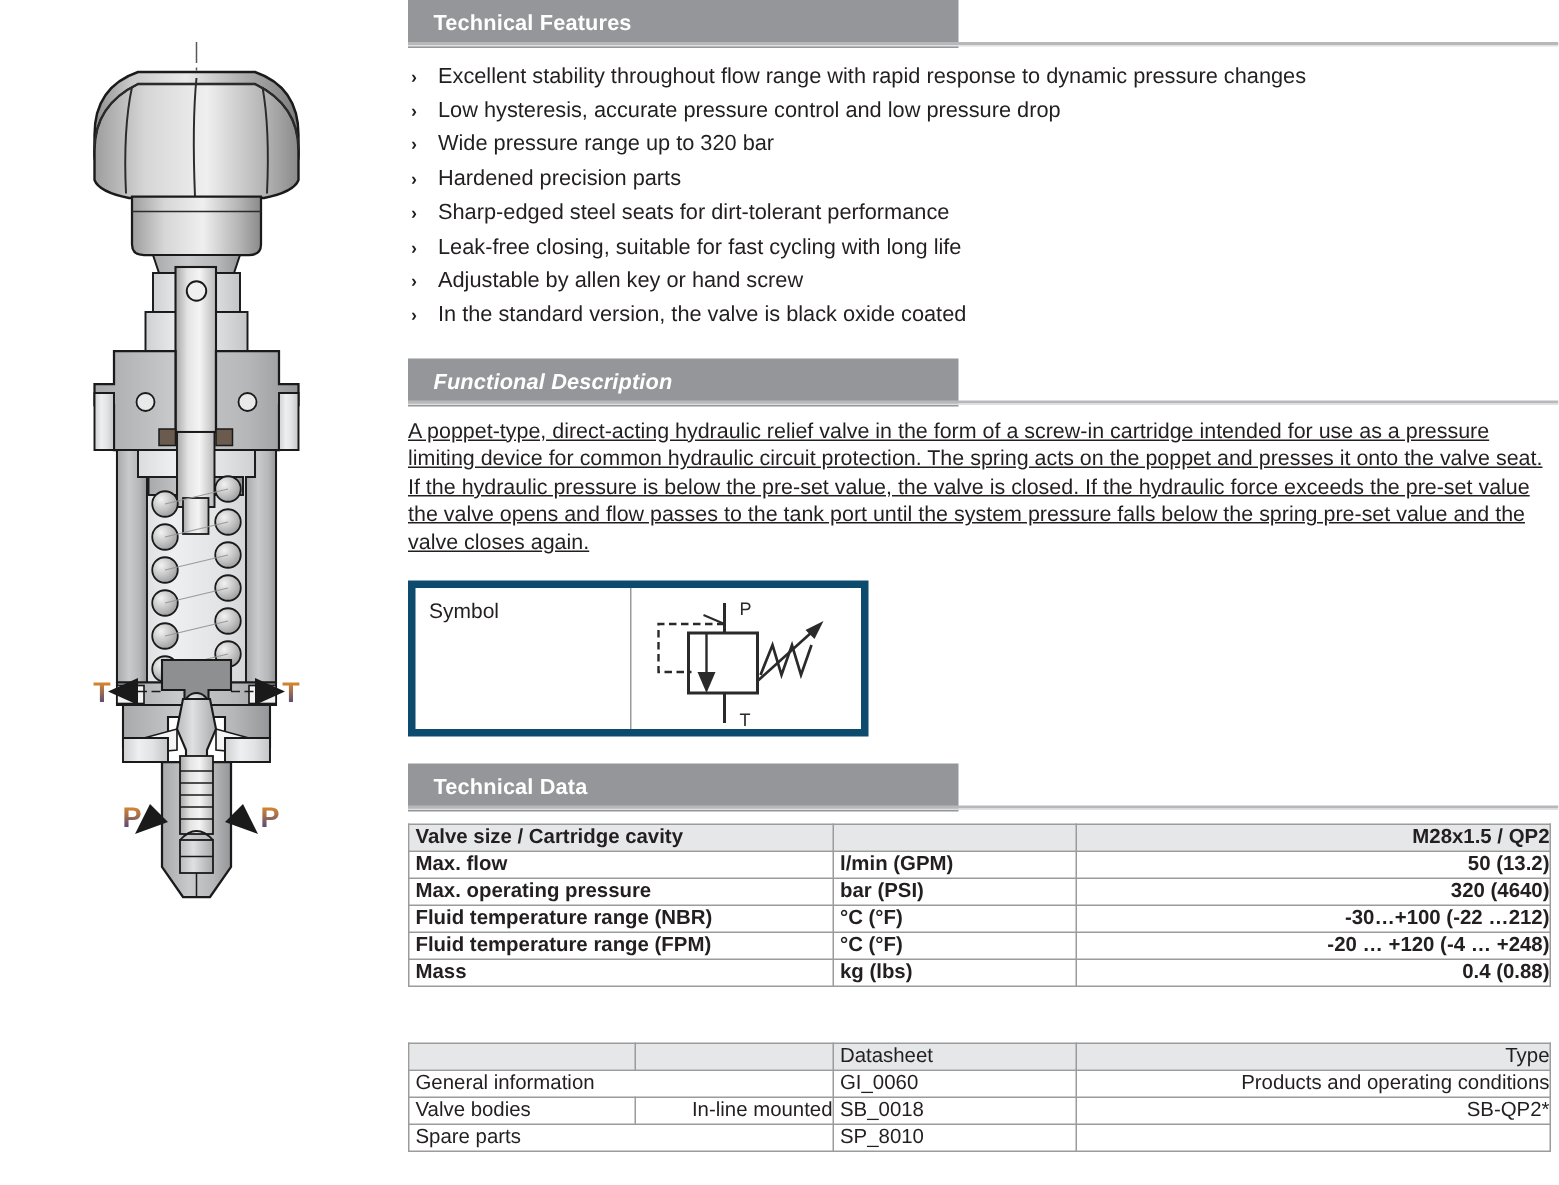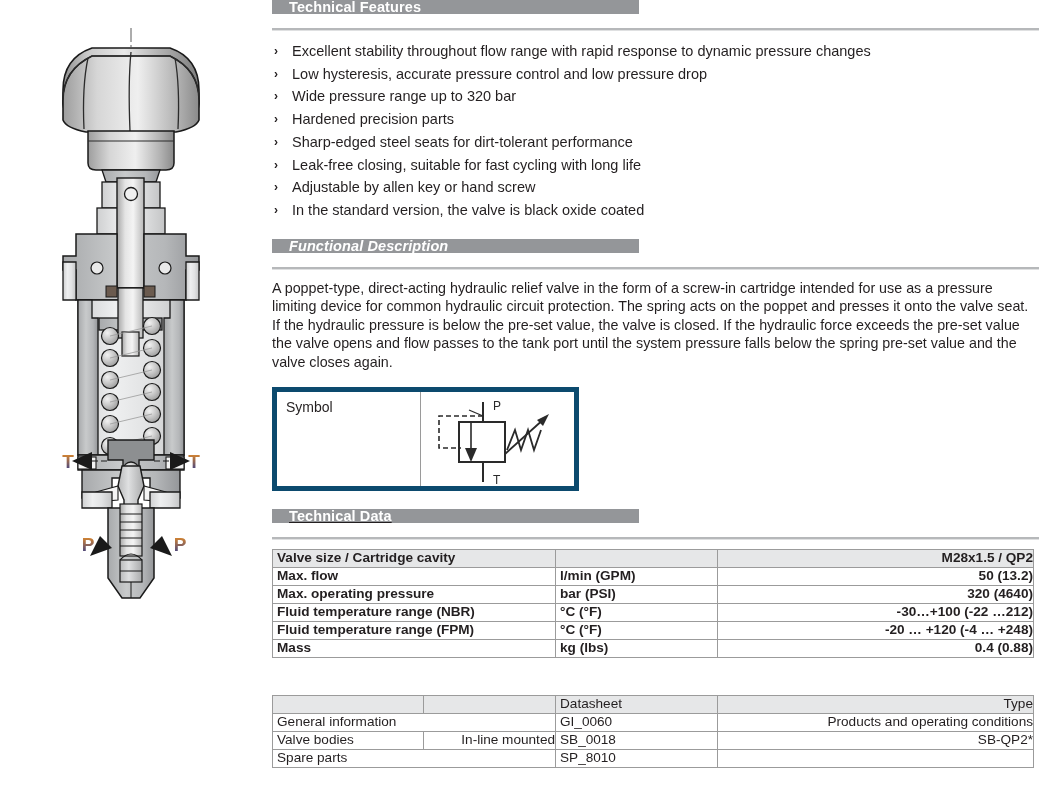--- a/index.html
+++ b/index.html
@@ -31,21 +31,21 @@
   }
 
   
   .section-header {
     position: relative;
     height: 26px;
   }
   .section-header .bar {
     position: absolute;
     left: 0; top: 0;
-    height: 14px;
+    height: 32px;
     background: #949699;
     display: flex;
     align-items: center;
   }
   .section-header .bar-title {
     color: #ffffff;
     font-size: 14.5px;
     font-weight: bold;
     padding-left: 17px;
     letter-spacing: 0.1px;
@@ -89,20 +89,21 @@
   }
 
   
   #func-desc {
     margin-top: 14px;
     font-size: 14.3px;
     line-height: 18.6px;
     color: #231f20;
     width: 762px;
     text-align: left;
+    text-decoration: underline;
   }
 
   
   #symbol-box {
     margin-top: 15px;
     width: 307px;
     height: 104px;
     border: 5px solid #0c4a6e;
     display: flex;
   }
@@ -409,21 +410,21 @@
 
         <path d="M86 58 L94 38 L100 58 L107 38 L113 58 L120 38" fill="none" stroke="#2a2a2a" stroke-width="1.8"></path>
 
         <line x1="84" y1="62" x2="124" y2="26" stroke="#2a2a2a" stroke-width="1.8"></line>
         <path d="M128 22 L116 28 L122 34 Z" fill="#2a2a2a"></path>
       </svg>
     </div>
   </div>
 
   <div class="section-header" style="margin-top:18px;">
-    <div class="bar" style="width:367px;text-decoration:underline;">
+    <div class="bar" style="width:367px;">
       <span class="bar-title">Technical Data</span>
     </div>
     <div class="rule"></div>
   </div>
 
   <table class="dt" id="tech-data-table">
     <colgroup>
       <col style="width:283px">
         <col style="width:162px">
         <col style="width:316px">

